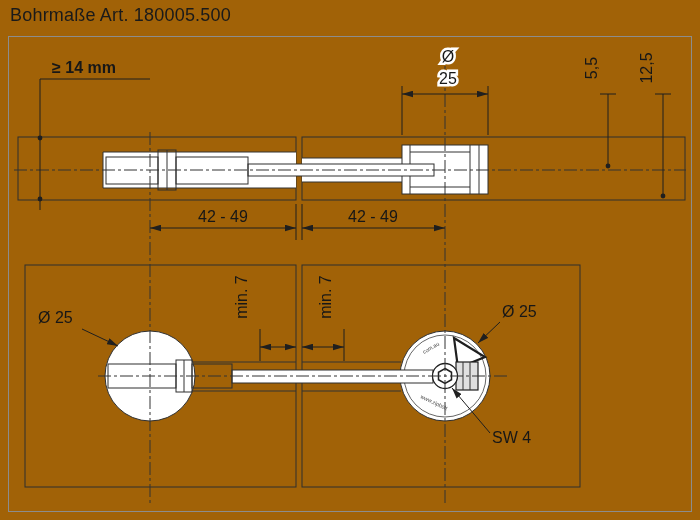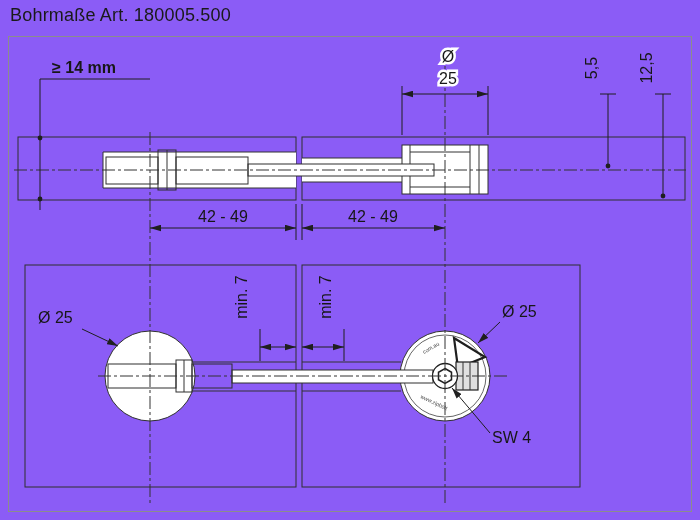--- a/index.html
+++ b/index.html
@@ -1,17 +1,17 @@
 <!DOCTYPE html>
 <html><head>
 <meta charset="utf-8">
 <style>
   html,body{margin:0;padding:0;background:#fff;}
   body{width:700px;height:520px;font-family:"Liberation Sans",sans-serif;}
-  .stage{position:relative;width:700px;height:520px;background:#8b5cf6;overflow:hidden;}
+  .stage{position:relative;width:700px;height:520px;background:#a16207;overflow:hidden;}
   .title{position:absolute;left:10px;top:5px;font-size:18px;color:#1a1a1a;letter-spacing:.2px;}
   svg{position:absolute;left:0;top:0;}
   .outline{fill:none;stroke:#2f2f2f;stroke-width:1;}
   .thin{fill:none;stroke:#333;stroke-width:1;}
   .white{fill:#ffffff;}
   .dim{stroke:#1f1f1f;stroke-width:1;fill:none;}
   .cl{stroke:#333;stroke-width:1;fill:none;stroke-dasharray:13 3 3 3;}
   .dim-text{font:16px "Liberation Sans",sans-serif;fill:#171717;}
   .dim-text.bold{font-weight:bold;}
   .tiny{font:5.5px "Liberation Sans",sans-serif;fill:#444;}

